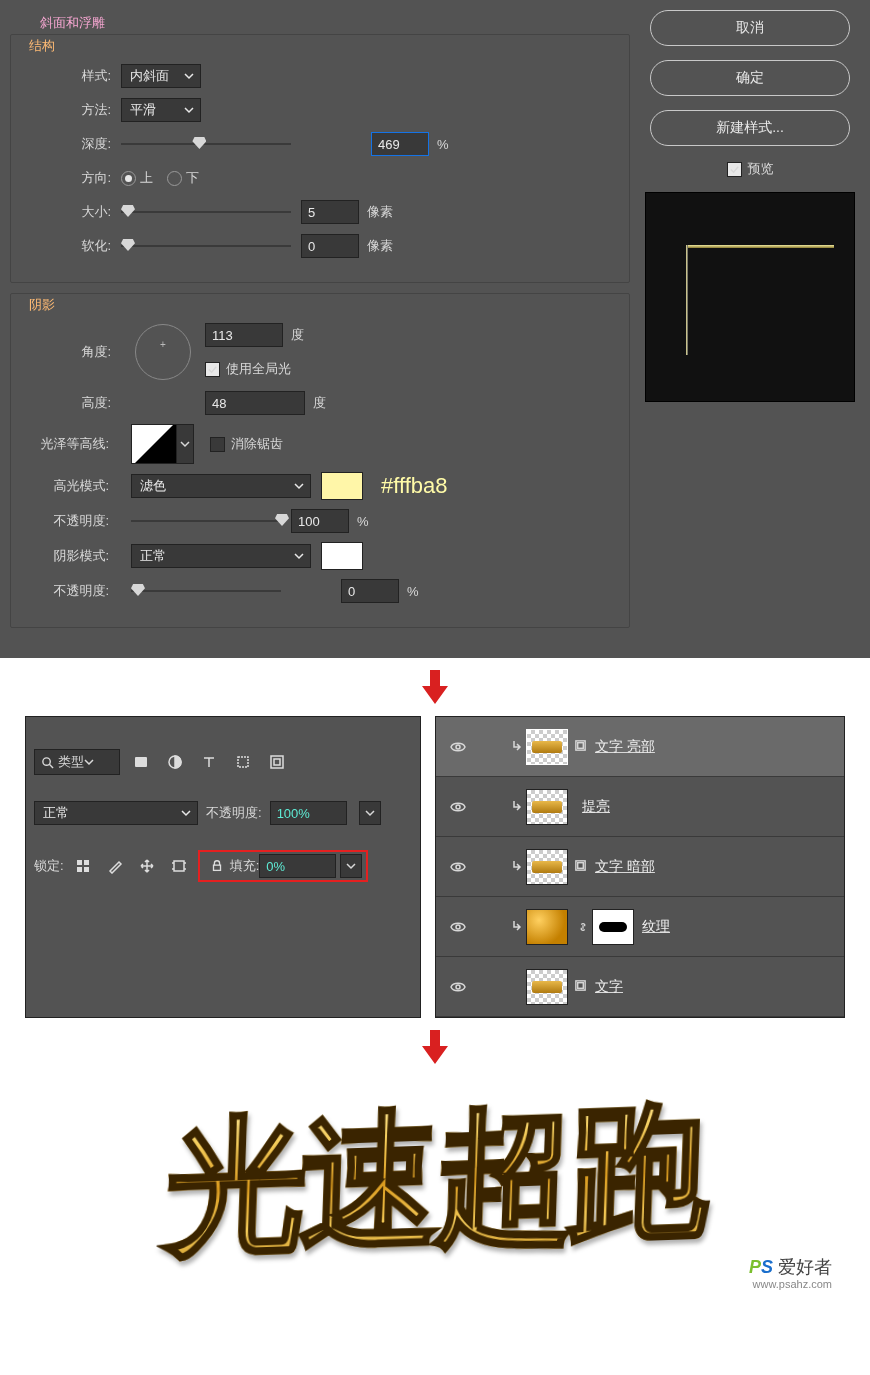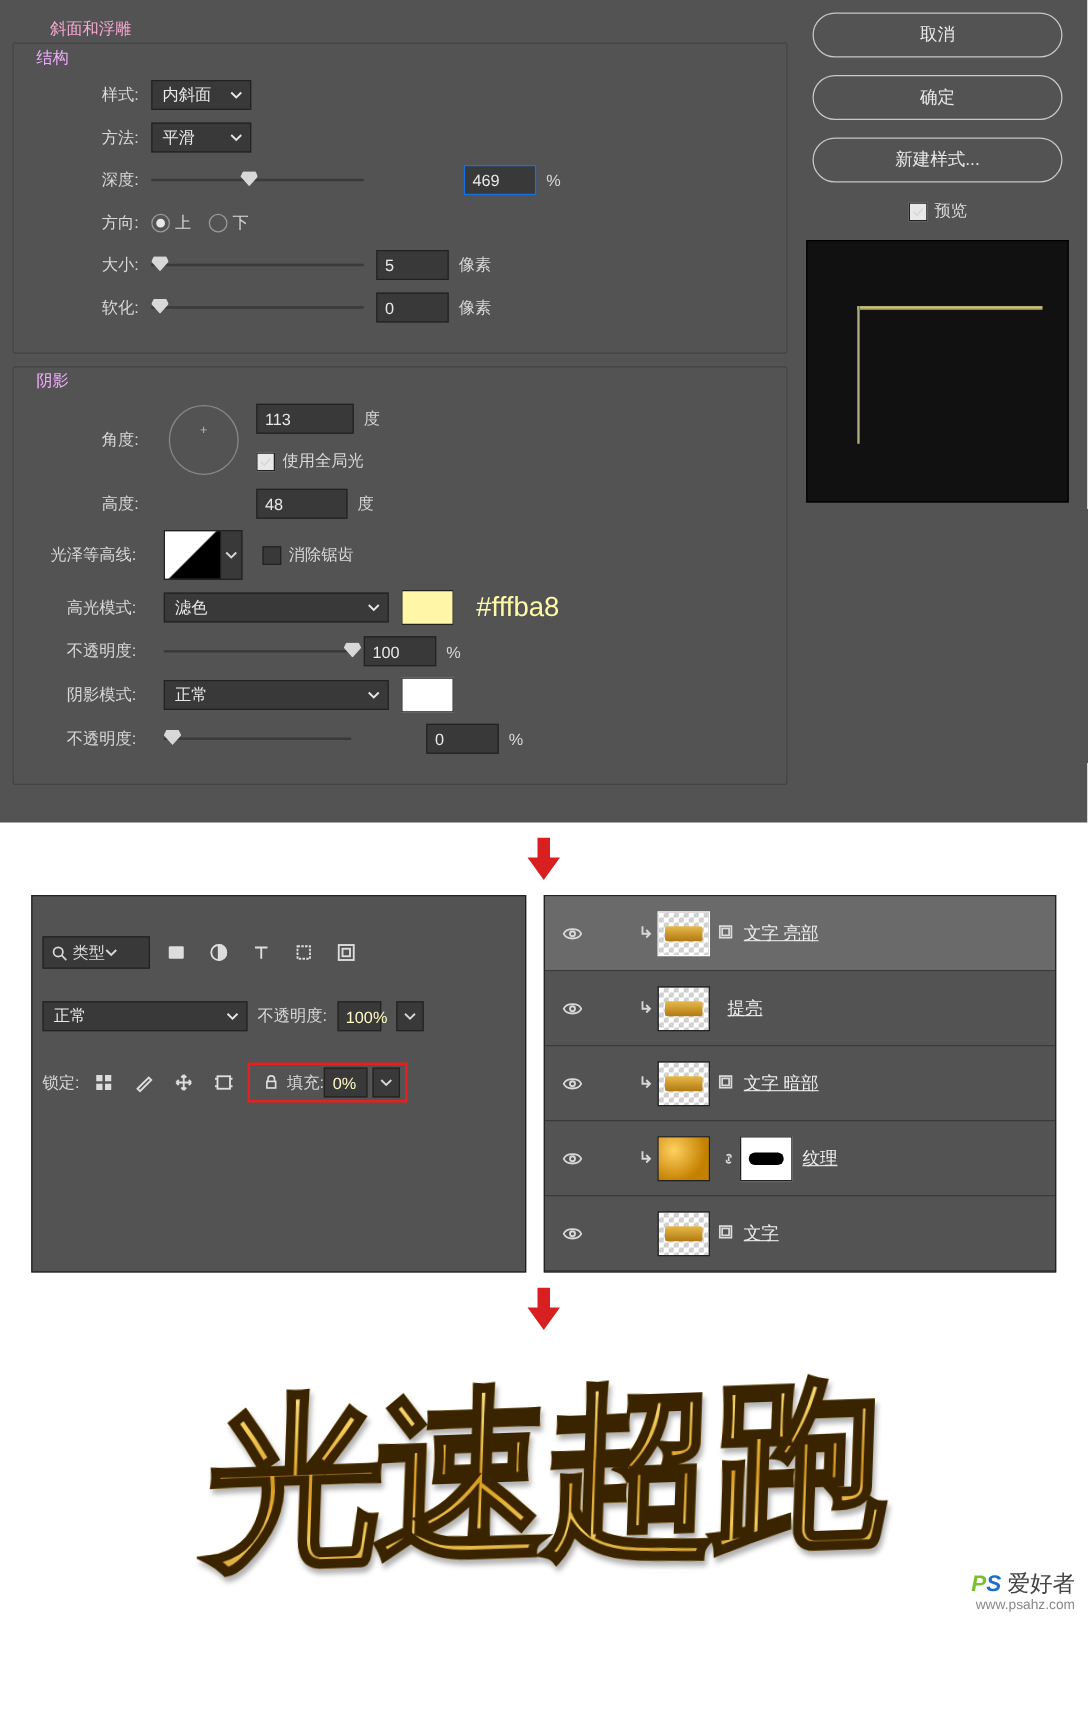--- a/index.html
+++ b/index.html
@@ -1,21 +1,21 @@
 <!DOCTYPE html>
 <html><head>
 <meta charset="utf-8">
 <style>
 * { margin: 0; padding: 0; box-sizing: border-box; }
 body { width: 870px; background: #fff; font-family: "Microsoft YaHei", sans-serif; font-size: 13px; color: #d8d8d8; }
 .panel1 { background: #535353; padding: 10px 10px 20px 10px; display: flex; }
 .p1-left { flex: 1; }
 .p1-right { width: 230px; padding-left: 10px; }
 .section-title { font-size: 13px; color: #f9a8d4; margin: 4px 0 2px 30px; }
-.sub-title { font-size: 13px; color: #f0abfc; margin: 0 0 10px 30px; }
+.sub-title { font-size: 13px; color: #fdba74; margin: 0 0 10px 30px; }
 .fieldset { border: 1px solid #444; padding: 10px 10px 15px 10px; margin: 0 0 10px 0; border-radius: 2px; position: relative; }
 .row { display: flex; align-items: center; margin: 8px 0; min-height: 26px; }
 .lbl { width: 100px; text-align: right; padding-right: 10px; color: #d8d8d8; }
 .lbl-wide { width: 110px; text-align: right; padding-right: 22px; }
 .select { background: #393939; border: 1px solid #222; color: #e8e8e8; padding: 3px 22px 3px 8px; position: relative; display: inline-flex; align-items: center; min-width: 80px; height: 24px; }
 .select-wide { min-width: 180px; }
 .select .chev { position: absolute; right: 6px; top: 50%; transform: translateY(-50%); }
 .chev svg { width: 10px; height: 10px; display: block; }
 .slider-wrap { flex: 1; display: flex; align-items: center; max-width: 180px; }
 .slider { flex: 1; height: 2px; background: #3a3a3a; position: relative; margin-right: 10px; }
@@ -45,41 +45,41 @@
 .arrow-down { display: flex; justify-content: center; margin: 12px 0; }
 .arrow-down svg { width: 30px; height: 34px; }
 
 .middle { display: flex; justify-content: center; gap: 14px; padding: 0 18px; }
 .panel2 { background: #535353; border: 1px solid #222; width: 396px; padding: 8px; }
 .p2-row { display: flex; align-items: center; gap: 8px; margin: 23px 0; min-height: 28px; }
 .icon-btn { width: 26px; height: 24px; display: inline-flex; align-items: center; justify-content: center; color: #ddd; }
 .search-type { background: #393939; border: 1px solid #222; padding: 3px 20px 3px 6px; position: relative; display: inline-flex; align-items: center; height: 26px; min-width: 86px; }
 .lock-row { display: flex; align-items: center; gap: 6px; }
 .red-box { border: 2.5px solid #e52020; padding: 2px 4px; display: inline-flex; align-items: center; }
-.fill-input { background: #393939; border: 1px solid #222; width: 35px; height: 24px; padding: 0 6px; display: inline-flex; align-items: center; color: #fef9c3; }
+.fill-input { background: #393939; border: 1px solid #222; width: 77px; height: 24px; padding: 0 6px; display: inline-flex; align-items: center; color: #5eead4; }
 .drop-btn { width: 22px; height: 24px; background: #393939; border: 1px solid #222; display: inline-flex; align-items: center; justify-content: center; margin-left: 4px; }
 
 .panel3 { background: #535353; border: 1px solid #222; width: 410px; }
 .layer-row { display: flex; align-items: center; height: 60px; border-bottom: 1px solid #3a3a3a; padding: 0 8px; text-decoration: underline; }
 .layer-row.sel { background: #6a6a6a; }
 .eye { width: 28px; display: flex; justify-content: center; }
 .nest { width: 54px; display: flex; align-items: center; justify-content: flex-end; padding-right: 4px; }
 .nest-arrow svg { width: 12px; height: 12px; }
 .thumb-box { width: 42px; height: 36px; background-image: linear-gradient(45deg,#ccc 25%,transparent 25%,transparent 75%,#ccc 75%),linear-gradient(45deg,#ccc 25%,#fff 25%,#fff 75%,#ccc 75%); background-size: 8px 8px; background-position: 0 0, 4px 4px; border: 1.5px solid #222; position: relative; margin-right: 6px; display: flex; align-items: center; justify-content: center; }
 .thumb-box.active { border: 1.5px solid #fff; }
 .thumb-gold { width: 30px; height: 12px; background: linear-gradient(#e8b84a, #b07a10); border-radius: 2px; }
 .thumb-tex { width: 40px; height: 34px; background: radial-gradient(circle at 30% 30%, #ffd060, #c48000 70%); }
 .link-ico { width: 18px; display: flex; justify-content: center; }
 .mask-box { width: 42px; height: 36px; background: #fff; border: 1.5px solid #222; display: flex; align-items: center; justify-content: center; }
 .mask-mark { width: 28px; height: 10px; background: #000; border-radius: 5px; }
 .layer-name { margin-left: 8px; color: #eee; font-size: 14px; }
 
 .result { text-align: center; padding: 10px 0 28px 0; position: relative; }
 .gold-text { font-size: 140px; font-weight: 900; letter-spacing: -6px; display: inline-block; background: linear-gradient(180deg, #fff2b0 0%, #f4cc5a 28%, #d99a1e 50%, #f4cc5a 72%, #b07000 100%); -webkit-background-clip: text; background-clip: text; color: transparent; -webkit-text-stroke: 3px #3a2400; transform: skewX(-4deg) rotate(-2deg) scaleY(1.05); filter: drop-shadow(2px 4px 2px rgba(0,0,0,0.3)); font-family: "STHeiti", "Hiragino Sans", sans-serif; }
-.watermark { position: absolute; right: 10px; bottom: 14px; text-align: right; line-height: 1.1; }
+.watermark { position: absolute; right: 38px; bottom: 14px; text-align: right; line-height: 1.1; }
 .wm1 { color: #7bbf2e; font-size: 18px; font-weight: bold; font-style: italic; }
 .wm1 .s { color: #1a6ecc; font-style: italic; }
 .wm2 { color: #888; font-size: 11px; }
 svg { stroke: currentColor; fill: none; stroke-width: 1.5; }
 .icon-fill svg { fill: currentColor; stroke: none; }
 </style>
 </head>
 <body>
 
 <div class="panel1">
@@ -183,21 +183,21 @@
                 </svg>
               </span>
             <span>使用全局光</span>
           </div>
         </div>
       </div>
 
       <div class="row">
         <div class="lbl">高度:</div>
         <div style="width:84px"></div>
-        <div class="num-input" style="width:73px">
+        <div class="num-input" style="width:100px">
             <span>48</span>
           </div>
         <span class="unit">度</span>
       </div>
 
       <div class="row">
         <div class="lbl-wide">光泽等高线:</div>
         <div style="display:flex">
           <div class="sw-contour"></div>
           <div class="sw-drop">

